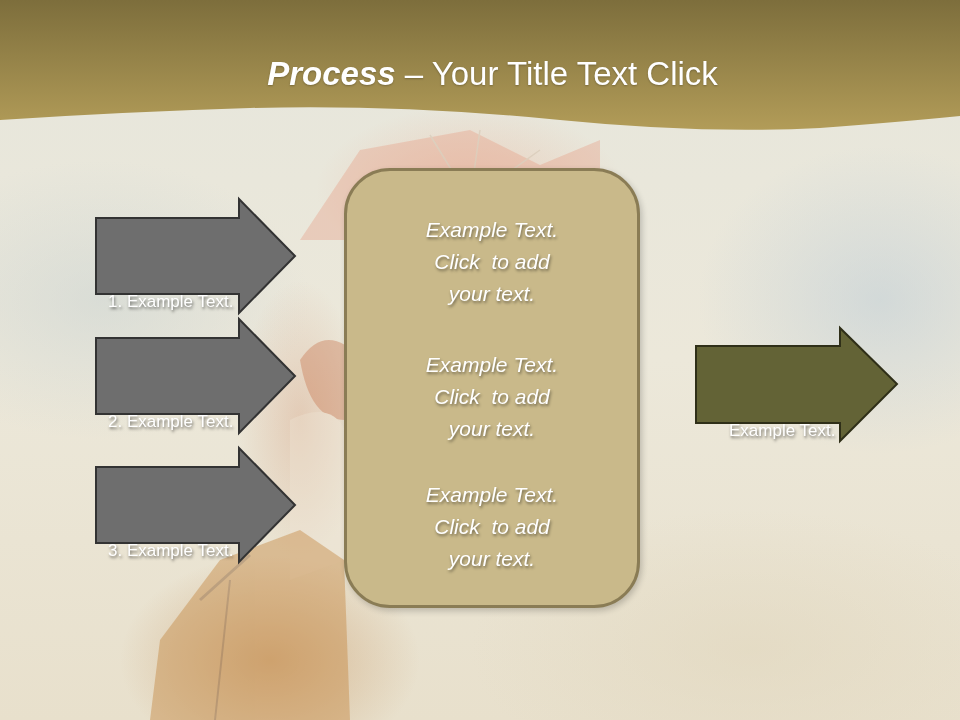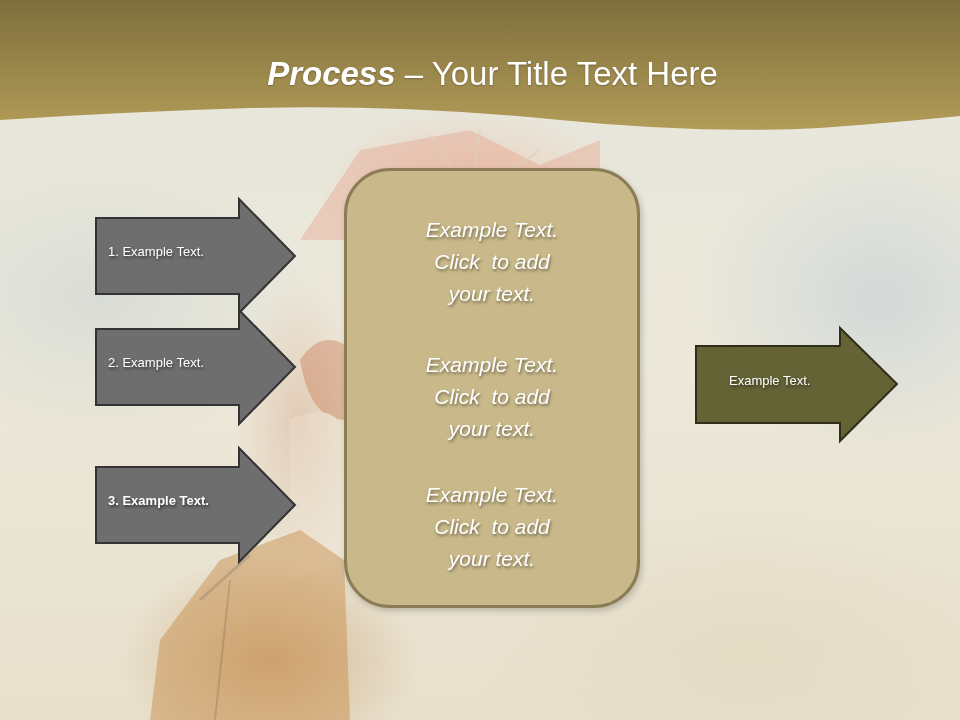--- a/index.html
+++ b/index.html
@@ -47,23 +47,24 @@
     }
     .title .bold { font-weight: bold; font-style: italic; }
 
     .arrow {
       position: absolute;
     }
     .arrow svg { position: absolute; left: 0; top: 0; overflow: visible; }
     .arrow .label {
       position: absolute;
       color: #ffffff;
-      font-size: 13px;
+      font-size: 17px;
       text-shadow: 1px 2px 3px rgba(0,0,0,0.55);
       white-space: nowrap;
+      margin-top: 48px;
     }
 
     .center-box {
       position: absolute;
       left: 344px; top: 168px;
       width: 296px; height: 440px;
       background: #c9b98a;
       border: 3px solid #8a7c55;
       box-sizing: border-box;
       border-radius: 46px;
@@ -107,42 +108,42 @@
   <defs>
     <linearGradient id="hdr" x1="0" y1="0" x2="0" y2="1">
       <stop offset="0" stop-color="#7d6e3c"></stop>
       <stop offset="1" stop-color="#b29c58"></stop>
     </linearGradient>
   </defs>
   <path d="M0 0 L960 0 L960 116 Q900 122 820 128 Q700 134 560 120 Q400 104 250 108 Q120 112 0 120 Z" fill="url(#hdr)"></path>
 </svg>
 
 <div class="title">
-  <span class="bold">Process</span><span> – Your Title Text Here</span>
+  <span class="bold">Process</span><span> – Your Title Text Click</span>
 </div>
 
 <div class="arrow" style="left:95px; top:198px; width:202px; height:116px;">
   <svg width="202" height="116">
     <path d="M1 20 L144 20 L144 1 L200 58 L144 115 L144 96 L1 96 Z" fill="#6e6e6e" stroke="#333333" stroke-width="2" stroke-linejoin="miter"></path>
   </svg>
   <div class="label" style="left:13px; top:46px;">1. Example Text.</div>
 </div>
 
-<div class="arrow" style="left:95px; top:309px; width:202px; height:116px;">
+<div class="arrow" style="left:95px; top:318px; width:202px; height:116px;">
   <svg width="202" height="116">
     <path d="M1 20 L144 20 L144 1 L200 58 L144 115 L144 96 L1 96 Z" fill="#6e6e6e" stroke="#333333" stroke-width="2" stroke-linejoin="miter"></path>
   </svg>
   <div class="label" style="left:13px; top:46px;">2. Example Text.</div>
 </div>
 
 <div class="arrow" style="left:95px; top:447px; width:202px; height:116px;">
   <svg width="202" height="116">
     <path d="M1 20 L144 20 L144 1 L200 58 L144 115 L144 96 L1 96 Z" fill="#6e6e6e" stroke="#333333" stroke-width="2" stroke-linejoin="miter"></path>
   </svg>
-  <div class="label" style="left:13px; top:46px;font-weight:bold;">3. Example Text.</div>
+  <div class="label" style="left:13px; top:46px;">3. Example Text.</div>
 </div>
 
 <div class="center-box">
   <div class="center-text" style="top:43px;">
     <div>Example Text.</div>
     <div>Click  to add</div>
     <div>your text.</div>
   </div>
   <div class="center-text" style="top:178px;">
     <div>Example Text.</div>

